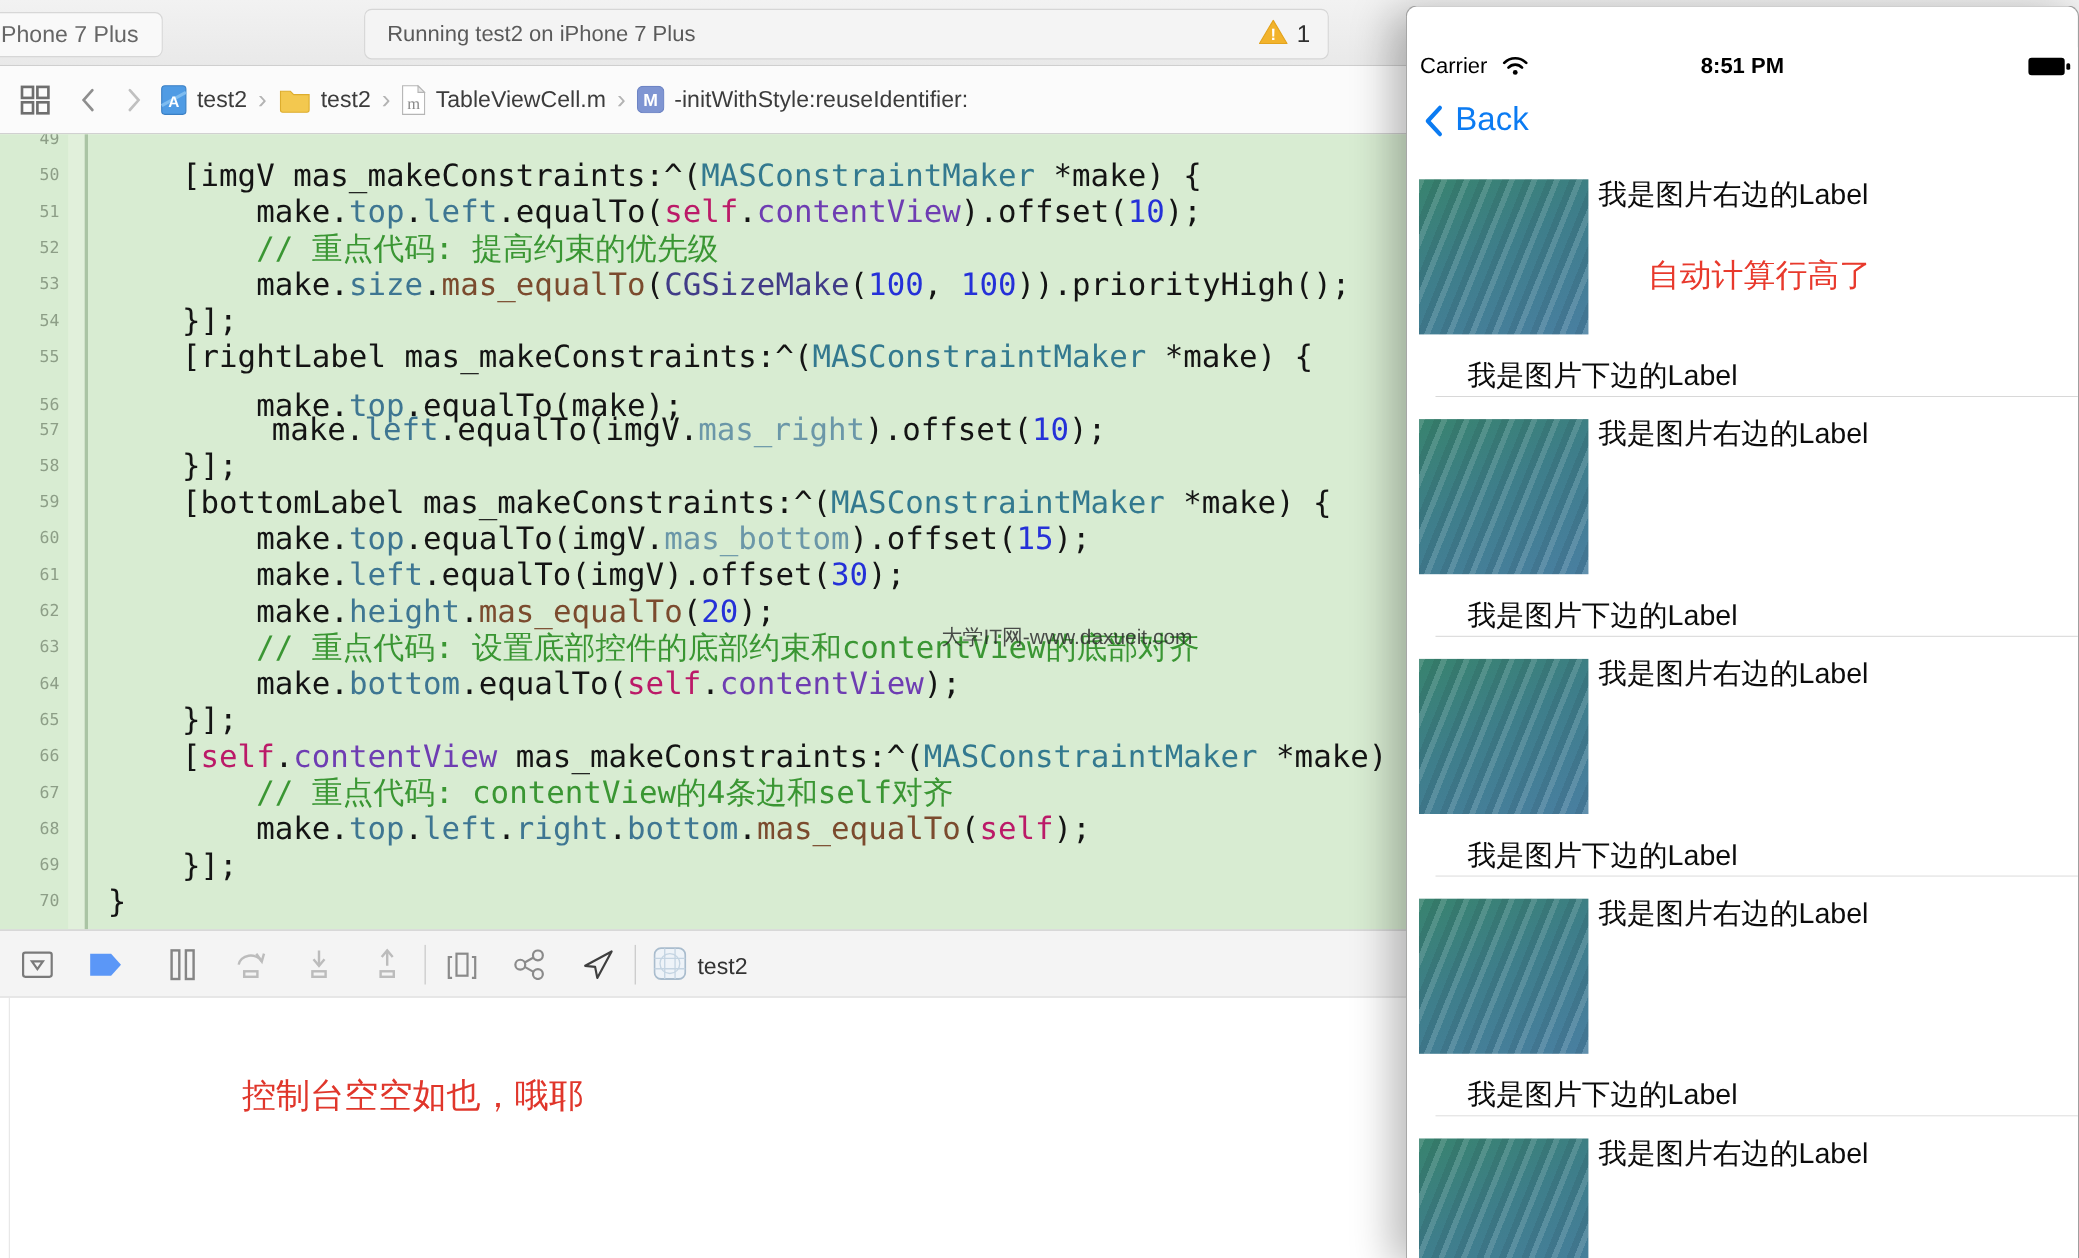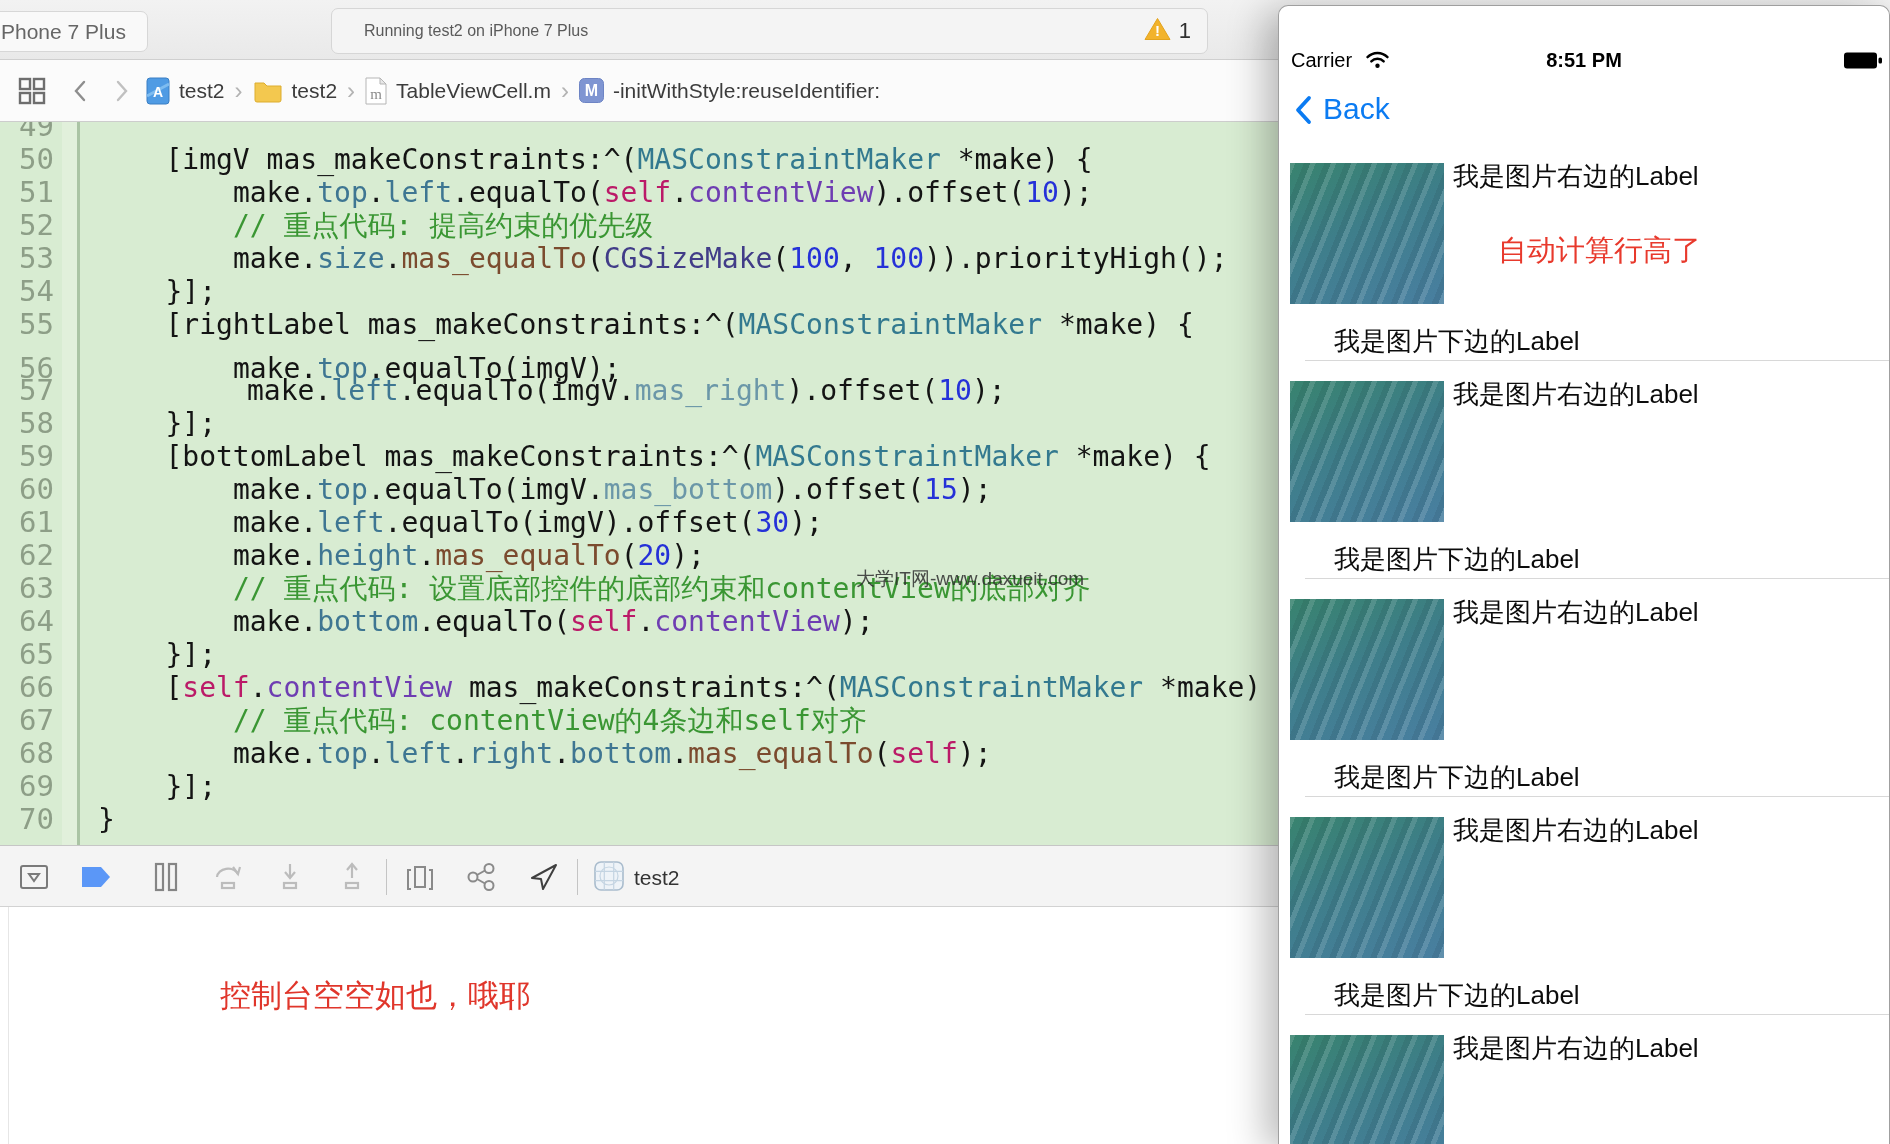--- a/index.html
+++ b/index.html
@@ -8,21 +8,21 @@
   .stage *{box-sizing:border-box;}
 
   
   .xc-toolbar{position:absolute;left:0;top:0;width:1890px;height:60px;
     background:linear-gradient(#f2f2f2,#e9e9e9);border-bottom:1px solid #cfcfcf;}
   .device-btn{position:absolute;left:-26px;top:11px;width:174px;height:41px;
     background:#f9f9f9;border:1px solid #d7d7d7;border-radius:7px;}
   .device-btn span{display:block;padding-left:26px;line-height:39px;font-size:21px;color:#666;}
   .activity{position:absolute;left:331px;top:8px;width:877px;height:46px;
     background:#f4f4f4;border:1px solid #d6d6d6;border-radius:7px;}
-  .act-text{position:absolute;left:32px;top:0;line-height:44px;font-size:16px;color:#5a5a5a;}
+  .act-text{position:absolute;left:20px;top:0;line-height:44px;font-size:20px;color:#5a5a5a;}
   .warn{position:absolute;right:16px;top:0;height:100%;display:flex;align-items:center;gap:8px;}
   .warn-count{font-size:22px;color:#2f2f2f;}
 
   
   .jump-bar{position:absolute;left:0;top:60px;width:1890px;height:62px;background:#fbfbfb;
     border-bottom:1px solid #cdcdcd;display:flex;align-items:center;padding-left:18px;}
   .jb-ico{flex:none;display:flex;align-items:center;}
   .jb-sep{font-size:24px;color:#b3b3b3;margin:0 10px;}
   .crumb{display:flex;align-items:center;gap:9px;}
   .crumb-label{font-size:21px;color:#3c3c3c;white-space:nowrap;}
@@ -30,21 +30,21 @@
 
   
   .editor{position:absolute;left:0;top:122px;width:1890px;height:723px;
     background:#d8ecd2;overflow:hidden;}
   .fold-ribbon{position:absolute;left:62px;top:0;width:18px;height:100%;background:#e1f0db;
     border-right:3px solid #aac4a4;}
   #code-lines{position:absolute;inset:0;}
   .code-row{position:absolute;left:0;width:100%;height:33px;line-height:33px;
     font-family:"DejaVu Sans Mono",monospace;font-size:28px;white-space:pre;}
   .gut{position:absolute;left:0;top:0;width:54px;text-align:right;
-    font-size:29px;color:#8d9e87;}
+    font-size:15px;color:#8d9e87;}
   .code-text{position:absolute;top:0;}
   .tk-p{color:#141414}.tk-attr{color:#3e7692}.tk-attr2{color:#6b97a8}
   .tk-kw{color:#bb1a68}.tk-prop{color:#6e3db2}.tk-num{color:#2531d8}
   .tk-cmt{color:#3a9633}.tk-cls{color:#33798f}.tk-fn{color:#413c88}.tk-brn{color:#7b4b2e}
   .watermark{position:absolute;left:856px;top:566px;font-size:19px;color:#303030;opacity:.85;z-index:3;}
 
   
   .debug-bar{position:absolute;left:0;top:845px;width:1890px;height:62px;background:#f4f4f4;
     border-top:1px solid #c6c6c6;border-bottom:1px solid #d2d2d2;}
   .dbg{position:absolute;top:15px;width:32px;height:32px;display:flex;align-items:center;justify-content:center;}
@@ -176,21 +176,21 @@
   <section class="editor">
     <div class="fold-ribbon"></div>
     <div id="code-lines">
         <div class="code-row" style="top: -12px;"><span class="gut">49</span><span class="code-text" style="left: 98px;"></span></div>
         <div class="code-row" style="top: 21px;"><span class="gut">50</span><span class="code-text" style="left: 165.44px;"><span class="tk-p">[imgV mas_makeConstraints:^(</span><span class="tk-cls">MASConstraintMaker</span><span class="tk-p"> *make) {</span></span></div>
         <div class="code-row" style="top: 54px;"><span class="gut">51</span><span class="code-text" style="left: 232.88px;"><span class="tk-p">make.</span><span class="tk-attr">top</span><span class="tk-p">.</span><span class="tk-attr">left</span><span class="tk-p">.equalTo(</span><span class="tk-kw">self</span><span class="tk-p">.</span><span class="tk-prop">contentView</span><span class="tk-p">).offset(</span><span class="tk-num">10</span><span class="tk-p">);</span></span></div>
         <div class="code-row" style="top: 87px;"><span class="gut">52</span><span class="code-text" style="left: 232.88px;"><span class="tk-cmt">// 重点代码: 提高约束的优先级</span></span></div>
         <div class="code-row" style="top: 120px;"><span class="gut">53</span><span class="code-text" style="left: 232.88px;"><span class="tk-p">make.</span><span class="tk-attr">size</span><span class="tk-p">.</span><span class="tk-brn">mas_equalTo</span><span class="tk-p">(</span><span class="tk-fn">CGSizeMake</span><span class="tk-p">(</span><span class="tk-num">100</span><span class="tk-p">, </span><span class="tk-num">100</span><span class="tk-p">)).priorityHigh();</span></span></div>
         <div class="code-row" style="top: 153px;"><span class="gut">54</span><span class="code-text" style="left: 165.44px;"><span class="tk-p">}];</span></span></div>
         <div class="code-row" style="top: 186px;"><span class="gut">55</span><span class="code-text" style="left: 165.44px;"><span class="tk-p">[rightLabel mas_makeConstraints:^(</span><span class="tk-cls">MASConstraintMaker</span><span class="tk-p"> *make) {</span></span></div>
-        <div class="code-row" style="top: 219px; margin-top: 11px;"><span class="gut">56</span><span class="code-text" style="left: 232.88px;"><span class="tk-p">make.</span><span class="tk-attr">top</span><span class="tk-p">.equalTo(imgV);</span></span></div>
+        <div class="code-row" style="top: 219px; margin-top: 11px;"><span class="gut">56</span><span class="code-text" style="left: 232.88px;"><span class="tk-p">make.</span><span class="tk-attr">top</span><span class="tk-p">.equalTo(make);</span></span></div>
         <div class="code-row" style="top: 252px;"><span class="gut">57</span><span class="code-text" style="left: 247px;"><span class="tk-p">make.</span><span class="tk-attr">left</span><span class="tk-p">.equalTo(imgV.</span><span class="tk-attr2">mas_right</span><span class="tk-p">).offset(</span><span class="tk-num">10</span><span class="tk-p">);</span></span></div>
         <div class="code-row" style="top: 285px;"><span class="gut">58</span><span class="code-text" style="left: 165.44px;"><span class="tk-p">}];</span></span></div>
         <div class="code-row" style="top: 318px;"><span class="gut">59</span><span class="code-text" style="left: 165.44px;"><span class="tk-p">[bottomLabel mas_makeConstraints:^(</span><span class="tk-cls">MASConstraintMaker</span><span class="tk-p"> *make) {</span></span></div>
         <div class="code-row" style="top: 351px;"><span class="gut">60</span><span class="code-text" style="left: 232.88px;"><span class="tk-p">make.</span><span class="tk-attr">top</span><span class="tk-p">.equalTo(imgV.</span><span class="tk-attr2">mas_bottom</span><span class="tk-p">).offset(</span><span class="tk-num">15</span><span class="tk-p">);</span></span></div>
         <div class="code-row" style="top: 384px;"><span class="gut">61</span><span class="code-text" style="left: 232.88px;"><span class="tk-p">make.</span><span class="tk-attr">left</span><span class="tk-p">.equalTo(imgV).offset(</span><span class="tk-num">30</span><span class="tk-p">);</span></span></div>
         <div class="code-row" style="top: 417px;"><span class="gut">62</span><span class="code-text" style="left: 232.88px;"><span class="tk-p">make.</span><span class="tk-attr">height</span><span class="tk-p">.</span><span class="tk-brn">mas_equalTo</span><span class="tk-p">(</span><span class="tk-num">20</span><span class="tk-p">);</span></span></div>
         <div class="code-row" style="top: 450px;"><span class="gut">63</span><span class="code-text" style="left: 232.88px;"><span class="tk-cmt">// 重点代码: 设置底部控件的底部约束和contentView的底部对齐</span></span></div>
         <div class="code-row" style="top: 483px;"><span class="gut">64</span><span class="code-text" style="left: 232.88px;"><span class="tk-p">make.</span><span class="tk-attr">bottom</span><span class="tk-p">.equalTo(</span><span class="tk-kw">self</span><span class="tk-p">.</span><span class="tk-prop">contentView</span><span class="tk-p">);</span></span></div>
         <div class="code-row" style="top: 516px;"><span class="gut">65</span><span class="code-text" style="left: 165.44px;"><span class="tk-p">}];</span></span></div>
         <div class="code-row" style="top: 549px;"><span class="gut">66</span><span class="code-text" style="left: 165.44px;"><span class="tk-p">[</span><span class="tk-kw">self</span><span class="tk-p">.</span><span class="tk-prop">contentView</span><span class="tk-p"> mas_makeConstraints:^(</span><span class="tk-cls">MASConstraintMaker</span><span class="tk-p"> *make) {</span></span></div>

